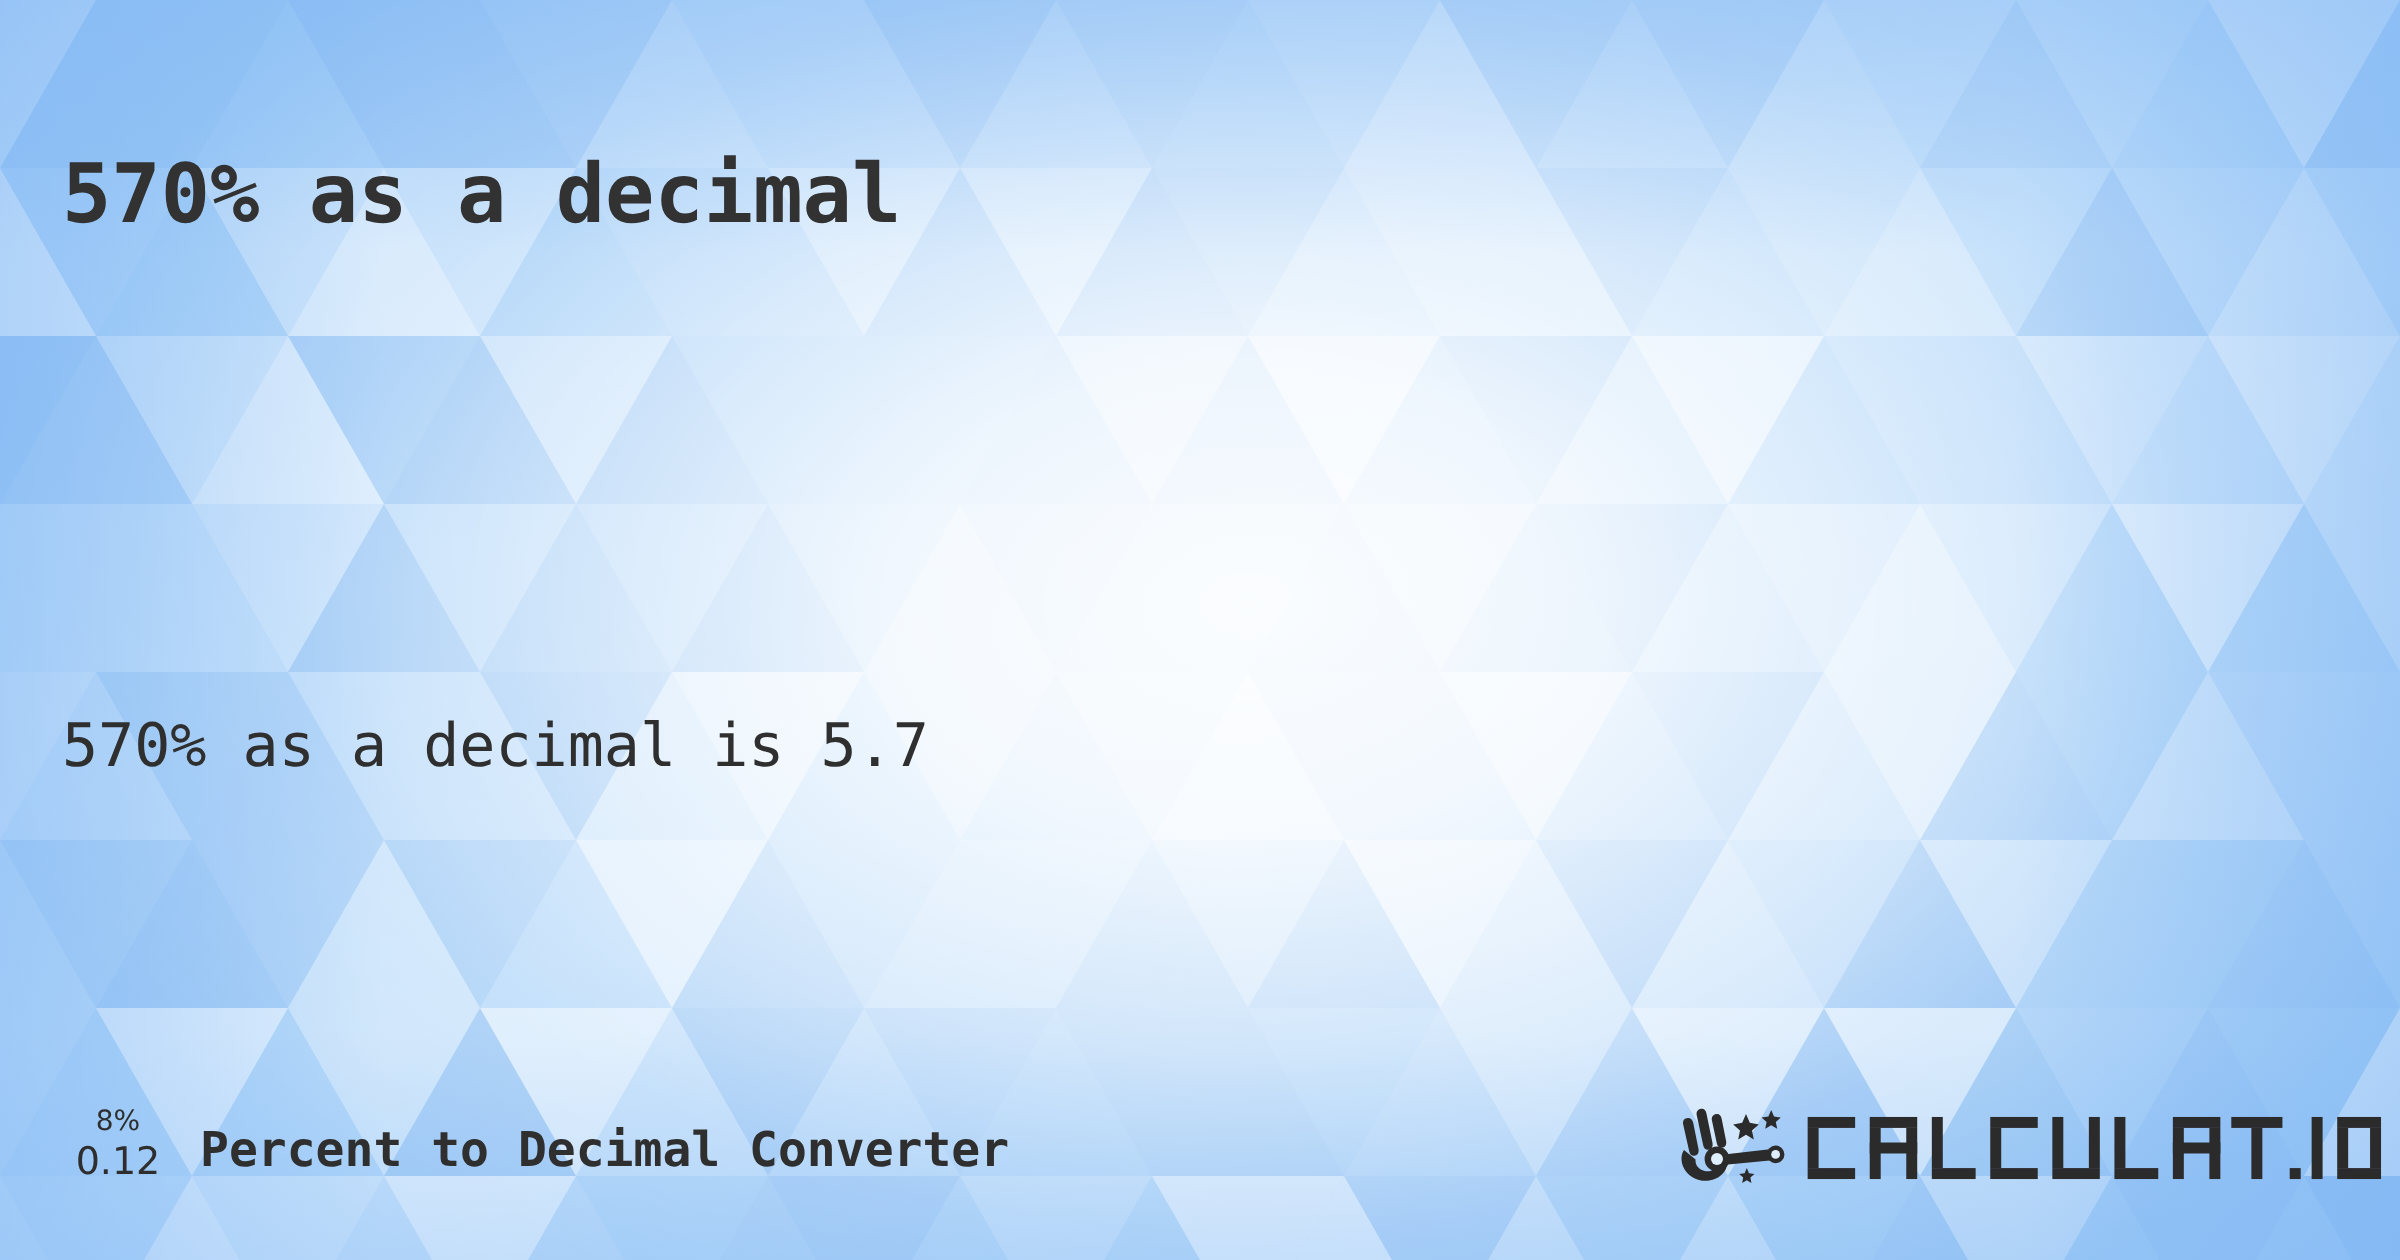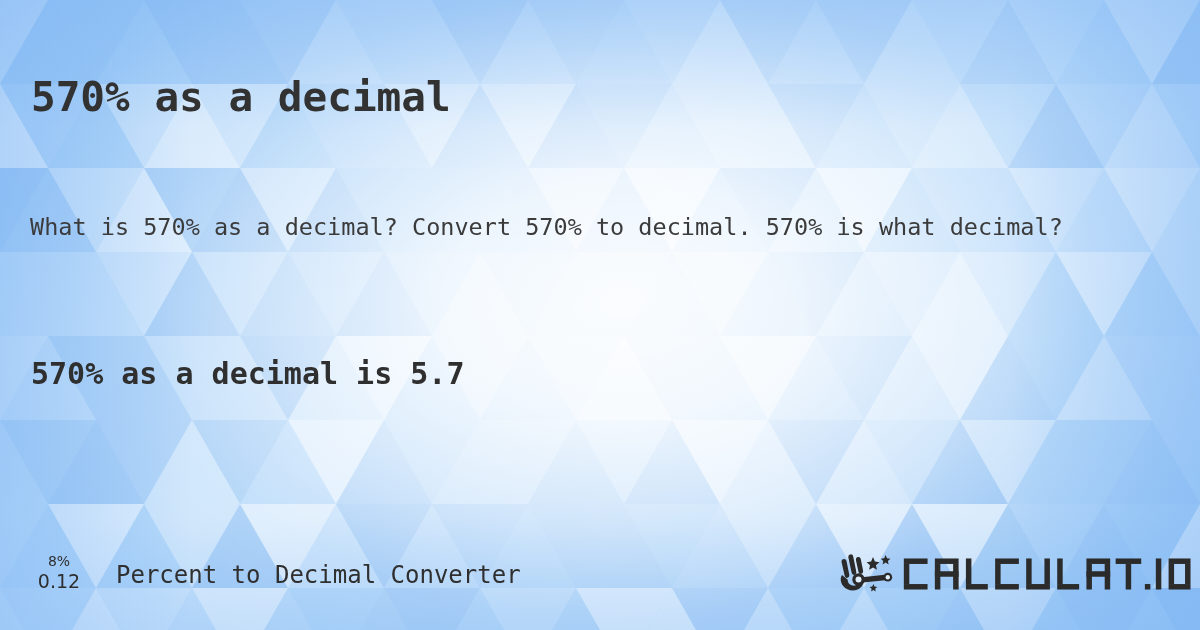--- a/index.html
+++ b/index.html
@@ -89,21 +89,21 @@
     text-justify: inter-word;
   }
 
   
   #answer {
     position: absolute;
     left: 31px;
     top: 354px;
     font-family: "DejaVu Sans Mono", monospace;
     font-size: 30px;
-    font-weight: bold;
+    font-weight: normal;
     color: #2f2f2f;
     white-space: nowrap;
     line-height: 40px;
   }
 
   
   #footer {
     position: absolute;
     left: 0;
     top: 546px;
@@ -143,24 +143,24 @@
     top: 20px;
     width: 58px;
     text-align: center;
     font-size: 19px;
     line-height: 22px;
     letter-spacing: 0px;
   }
   #footer-label {
     font-family: "DejaVu Sans Mono", monospace;
     font-size: 24px;
-    font-weight: normal;
+    font-weight: bold;
     color: #2f2f2f;
     white-space: nowrap;
-    margin-left: 28px;
+    margin-left: 12px;
     padding-top: 2px;
   }
 
   #footer-right {
     position: absolute;
     right: 8px;
     top: 2px;
     height: 52px;
     display: flex;
     flex-direction: row;
@@ -548,21 +548,20 @@
       </g>
   </svg>
 
   <div id="bg-glow"></div>
   <div id="bg-edge"></div>
 
   <div id="content">
 
     <h1 id="title">570% as a decimal</h1>
 
-    <p id="description">What is 570% as a decimal? Convert 570% to decimal. 570% is what decimal?</p>
 
     <div id="answer">570% as a decimal is 5.7</div>
 
     <div id="footer">
 
       <div id="footer-left">
         <div id="pct-icon">
           <div class="pct-top">8%</div>
           <div class="pct-bottom">0.12</div>
         </div>

